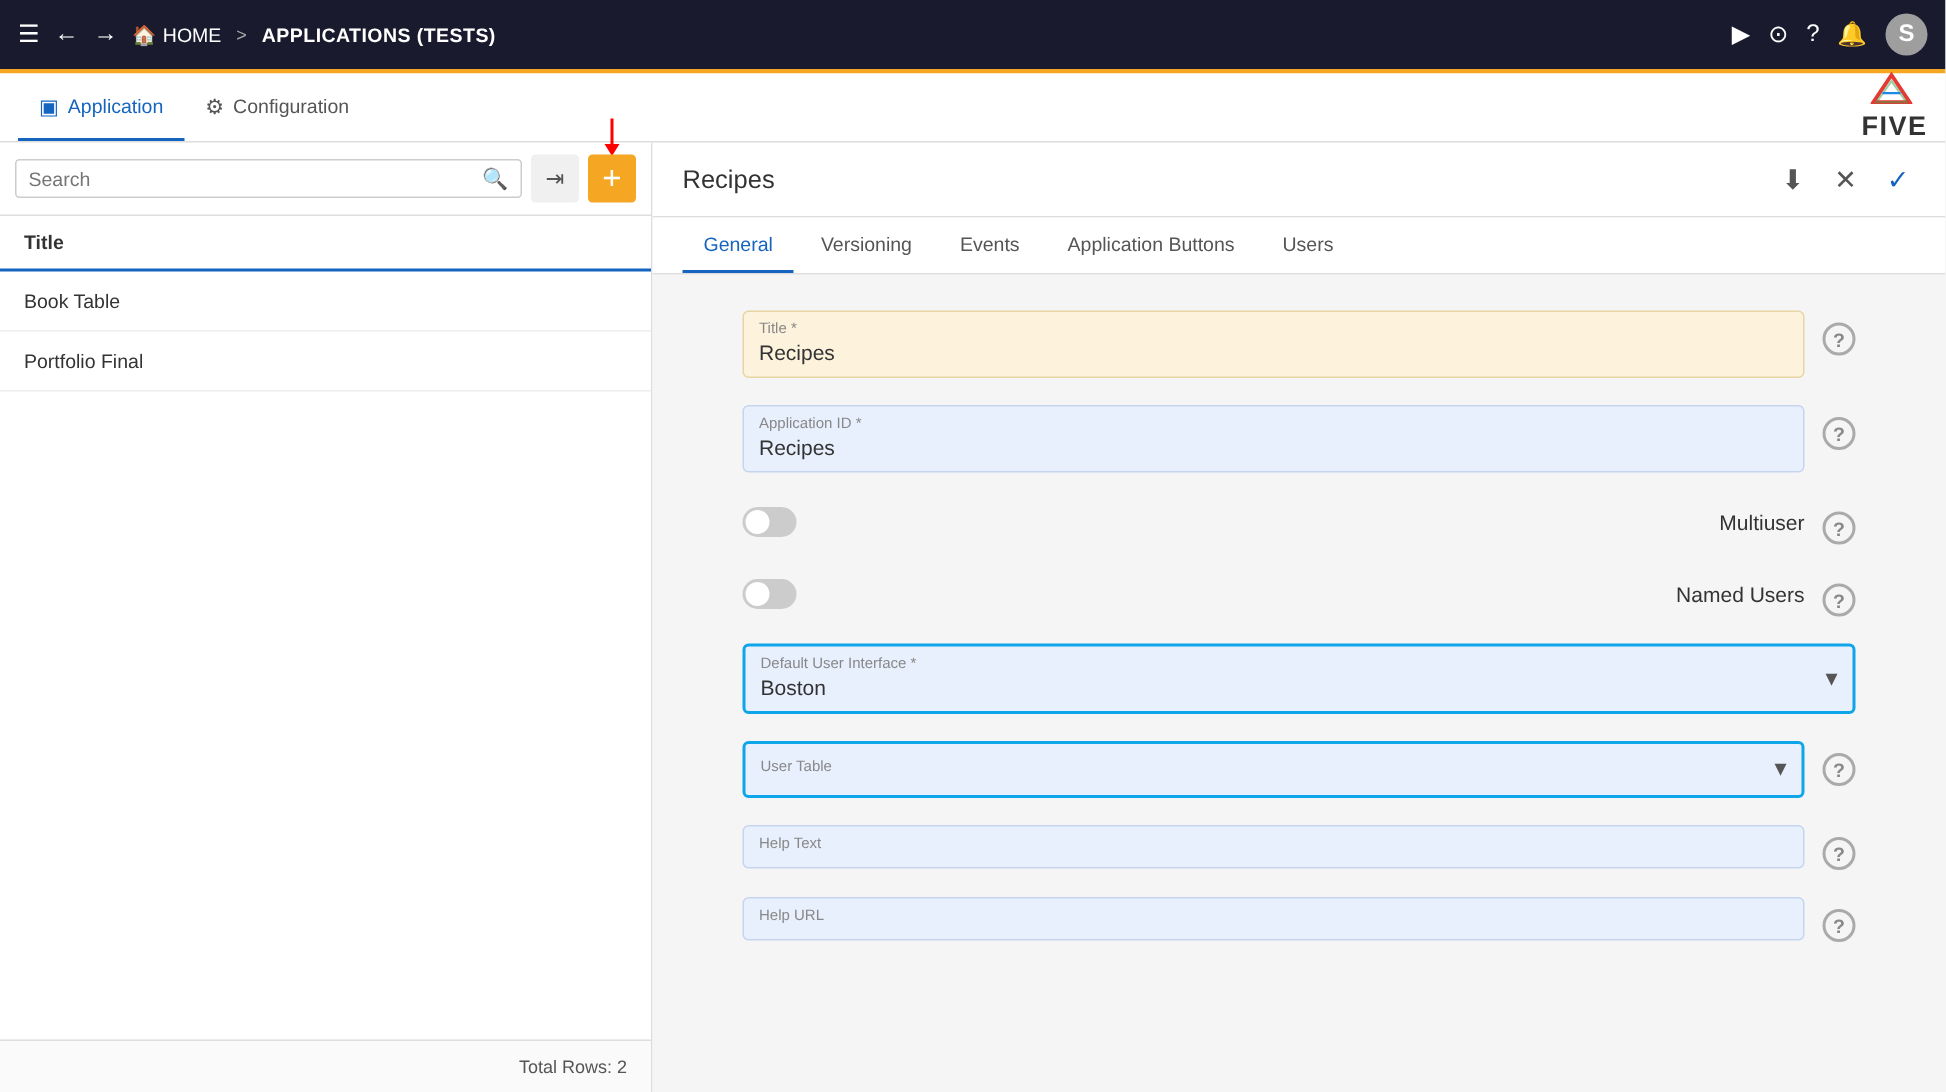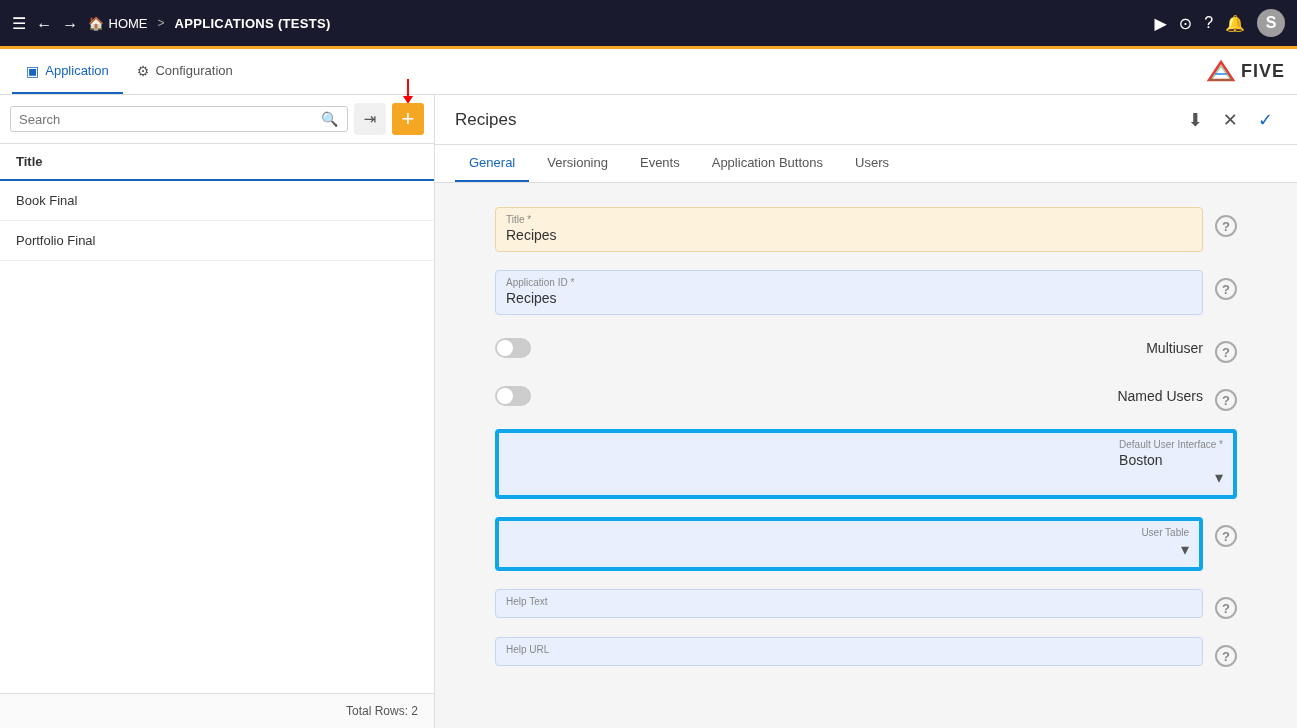--- a/index.html
+++ b/index.html
@@ -54,20 +54,21 @@
       border-bottom: 2px solid #1565c0;
     }
     .tab-icon { font-size: 14px; }
     .five-logo {
       margin-left: auto;
       display: flex;
       align-items: center;
       gap: 2px;
       font-size: 20px;
       font-weight: 700;
+      flex-direction: column;
     }
     .five-logo-icon {
       display: flex;
       align-items: center;
     }
     .five-logo-text { color: #333; font-size: 18px; font-weight: 700; letter-spacing: 1px; }
 
     
     .main-layout {
       display: flex;
@@ -323,26 +324,25 @@
     .toggle-label {
       font-size: 14px;
       color: #333;
     }
 
     
     .dropdown-container {
       background: #e8f0fe;
       border-radius: 4px;
       padding: 6px 10px 8px;
-      border: 4px solid #0ea5e9;
-      display: flex;
-      align-items: flex-end;
+      border: 2px solid #0ea5e9;
+      display: flex;
+      align-items: center;
       justify-content: space-between;
       cursor: pointer;
-      flex-direction: column;
     }
     .dropdown-inner {
       flex: 1;
     }
     .dropdown-chevron {
       font-size: 16px;
       color: #555;
     }
 
     
@@ -417,21 +417,21 @@
           <span style="font-size:22px;line-height:1;">+</span>
         </button>
       </div>
     </div>
 
     <div class="sidebar-list">
       <div class="sidebar-header-row">
         <span>Title</span>
       </div>
       <div class="sidebar-list-item">
-        <span>Book Final</span>
+        <span>Book Table</span>
       </div>
       <div class="sidebar-list-item">
         <span>Portfolio Final</span>
       </div>
     </div>
 
     <div class="sidebar-footer">
       <span>Total Rows: 2</span>
     </div>
   </div>

